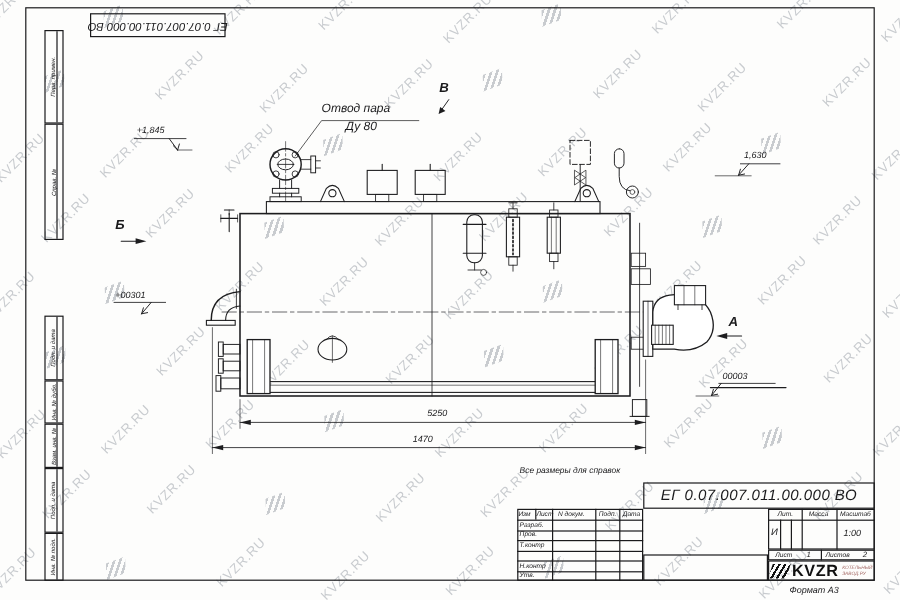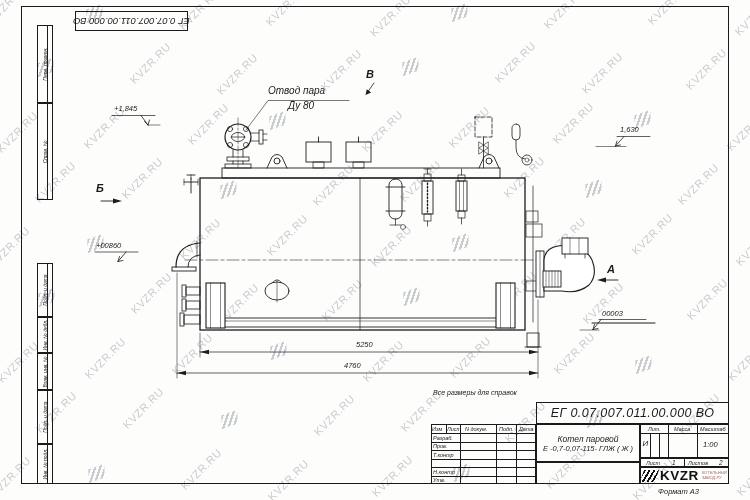--- a/index.html
+++ b/index.html
@@ -340,27 +340,27 @@
         <polygon points="597,280 606,277.6 606,282.4"></polygon>
         <polygon points="365.5,95 366.8,89.2 371.2,92.4"></polygon>
       </g>
     </g>
   </svg>
 
   <span class="lbl steam" style="left:268px;top:85px">Отвод пара</span>
   <span class="lbl steam" style="left:288px;top:100px">Ду 80</span>
   <span class="lbl dim" style="left:114px;top:104px">+1,845</span>
   <span class="lbl dim" style="left:620px;top:125px">1,630</span>
-  <span class="lbl dim" style="left:96px;top:241px">+00860</span>
+  <span class="lbl dim" style="left:96px;top:241px">+00301</span>
   <span class="lbl dim" style="left:602px;top:308.5px">00003</span>
   <span class="lbl viewlbl" style="left:96px;top:182px">Б</span>
   <span class="lbl viewlbl" style="left:366px;top:68px">В</span>
   <span class="lbl viewlbl" style="left:607px;top:263px">А</span>
   <span class="lbl dim" style="left:356px;top:340px">5250</span>
-  <span class="lbl dim" style="left:344px;top:361px">4760</span>
+  <span class="lbl dim" style="left:344px;top:361px">1470</span>
   <span class="lbl note" style="left:433px;top:389px">Все размеры для справок</span>
 
   <div class="tb tb-desig">
     <span>ЕГ 0.07.007.011.00.000  ВО</span>
   </div>
 
   <div class="tb tb-left"></div>
 
   <div class="vl" style="left:446px;top:424px;height:9px"></div>
   <div class="vl" style="left:460px;top:424px;height:60px"></div>
@@ -377,24 +377,20 @@
   <span class="tcell" style="left:447px;top:426px">Лист</span>
   <span class="tcell" style="left:465px;top:426px">N докум.</span>
   <span class="tcell" style="left:499px;top:426px">Подп.</span>
   <span class="tcell" style="left:519px;top:426px">Дата</span>
   <span class="tcell" style="left:433px;top:434.5px">Разраб.</span>
   <span class="tcell" style="left:433px;top:443px">Пров.</span>
   <span class="tcell" style="left:433px;top:451.5px">Т.контр</span>
   <span class="tcell" style="left:433px;top:468.5px">Н.контр</span>
   <span class="tcell" style="left:433px;top:477px">Утв.</span>
 
-  <div class="tb tb-name">
-    <span style="font-size:8.5px">Котел паровой</span>
-    <span style="font-size:7.5px">Е -0,7-0,07-115- ГЛЖ ( Ж )</span>
-  </div>
   <div class="tb tb-org"></div>
 
   <div class="tb tb-lit"></div>
   <div class="hl" style="left:640px;top:433px;width:89px"></div>
   <div class="vl" style="left:668px;top:424px;height:34px"></div>
   <div class="vl" style="left:697px;top:424px;height:34px"></div>
   <div class="vl" style="left:649.7px;top:433px;height:25px"></div>
   <div class="vl" style="left:659.3px;top:433px;height:25px"></div>
   <span class="tcell" style="left:648px;top:425.5px">Лит.</span>
   <span class="tcell" style="left:674px;top:425.5px">Масса</span>

